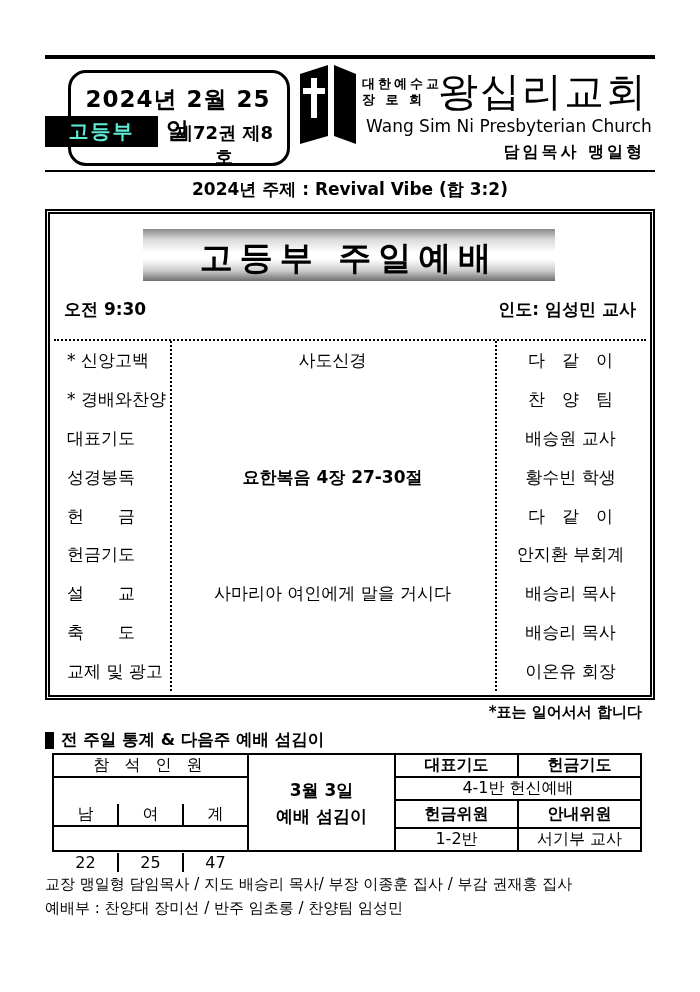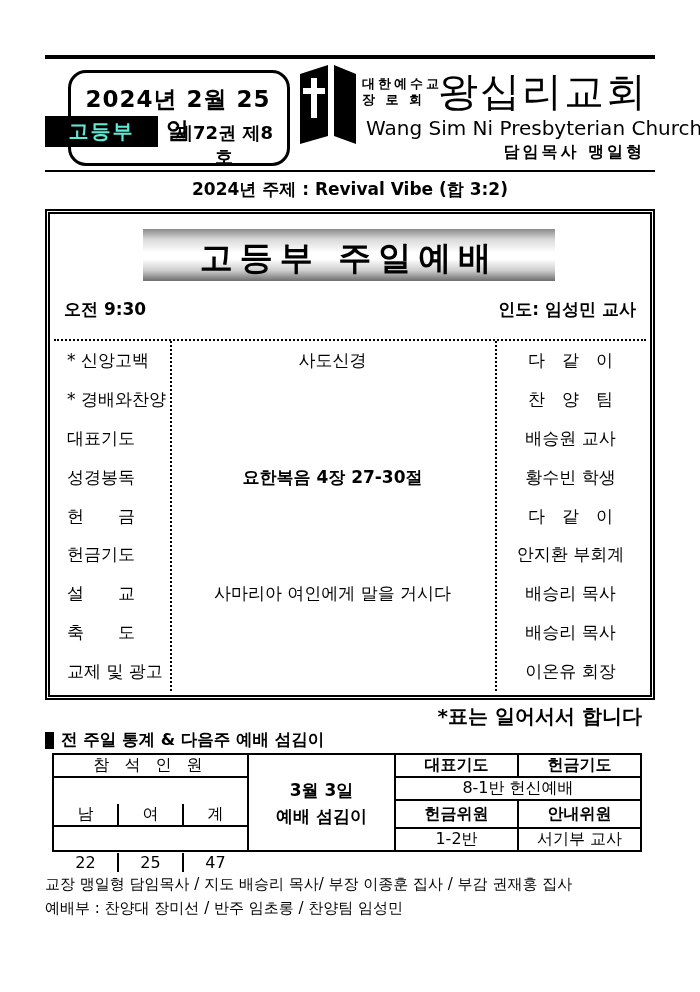--- a/index.html
+++ b/index.html
@@ -18,21 +18,21 @@
               color:#5eead4;display:flex;align-items:center;justify-content:center;
               font-size:20px;font-weight:bold;letter-spacing:2px;}
   .issue-no{position:absolute;left:168px;top:121px;width:112px;text-align:center;
             font-size:18px;font-weight:bold;}
   .logo{position:absolute;left:298px;top:64px;}
   .denom{position:absolute;left:362px;top:76px;font-family:"DejaVu Serif",serif;
          font-weight:bold;font-size:13px;line-height:16px;letter-spacing:3px;}
   .church-name{position:absolute;left:438px;top:64px;width:222px;
                font-family:"DejaVu Serif",serif;font-weight:normal;font-size:40px;
                letter-spacing:2px;white-space:nowrap;}
-  .church-en{position:absolute;left:366px;top:116px;width:292px;font-size:20px;white-space:nowrap;text-align:right;}
+  .church-en{position:absolute;left:366px;top:116px;width:292px;font-size:17px;white-space:nowrap;}
   .pastor{position:absolute;left:420px;top:142px;width:225px;text-align:right;
           font-family:"DejaVu Serif",serif;font-weight:bold;font-size:16px;letter-spacing:3px;}
 
   
   .theme-rule{position:absolute;left:45px;top:170px;width:610px;height:2px;background:#000;}
   .theme{position:absolute;left:0;top:178px;width:700px;text-align:center;
          font-size:17px;font-weight:bold;}
 
   
   .main-box{position:absolute;left:45px;top:209px;width:610px;height:491px;
@@ -48,21 +48,21 @@
                border-top:2px dotted #000;display:flex;flex-direction:column;}
   .vline{position:absolute;top:0;bottom:0;width:0;border-left:2px dotted #000;}
   .vline.v1{left:116px;} .vline.v2{left:441px;}
   .order-row{flex:1;display:grid;grid-template-columns:116px 325px 1fr;align-items:center;
              font-size:17px;}
   .order-row .c-item{padding-left:13px;white-space:nowrap;}
   .order-row .c-content{text-align:center;}
   .order-row .c-person{text-align:center;white-space:nowrap;}
   .bold{font-weight:bold;}
 
-  .footnote{position:absolute;right:58px;top:703px;font-size:20px;font-weight:bold;}
+  .footnote{position:absolute;right:58px;top:703px;font-size:15px;font-weight:bold;}
 
   
   .section-header{position:absolute;left:45px;top:729px;display:flex;align-items:center;
                   font-size:16.5px;font-weight:bold;}
   .section-bullet{width:9px;height:17px;background:#000;margin-right:7px;}
   .stats-table{position:absolute;left:52px;top:753px;width:590px;height:99px;
                border:2px solid #000;box-sizing:border-box;display:flex;font-size:16px;}
   .st-left{width:193px;display:flex;flex-direction:column;gap:26px;}
   .st-att-header{height:27px;border-bottom:2px solid #000;display:flex;align-items:center;
                  justify-content:center;letter-spacing:5px;box-sizing:border-box;}
@@ -204,21 +204,21 @@
       <div>3월 3일</div>
       <div>예배 섬김이</div>
     </div>
 
     <div class="st-right">
       <div class="sr-row sr-r1">
         <div>대표기도</div>
         <div>헌금기도</div>
       </div>
       <div class="sr-row sr-r2">
-        <div>8-1반 헌신예배</div>
+        <div>4-1반 헌신예배</div>
       </div>
       <div class="sr-row sr-r3">
         <div>헌금위원</div>
         <div>안내위원</div>
       </div>
       <div class="sr-row sr-r4">
         <div>1-2반</div>
         <div>서기부 교사</div>
       </div>
     </div>

